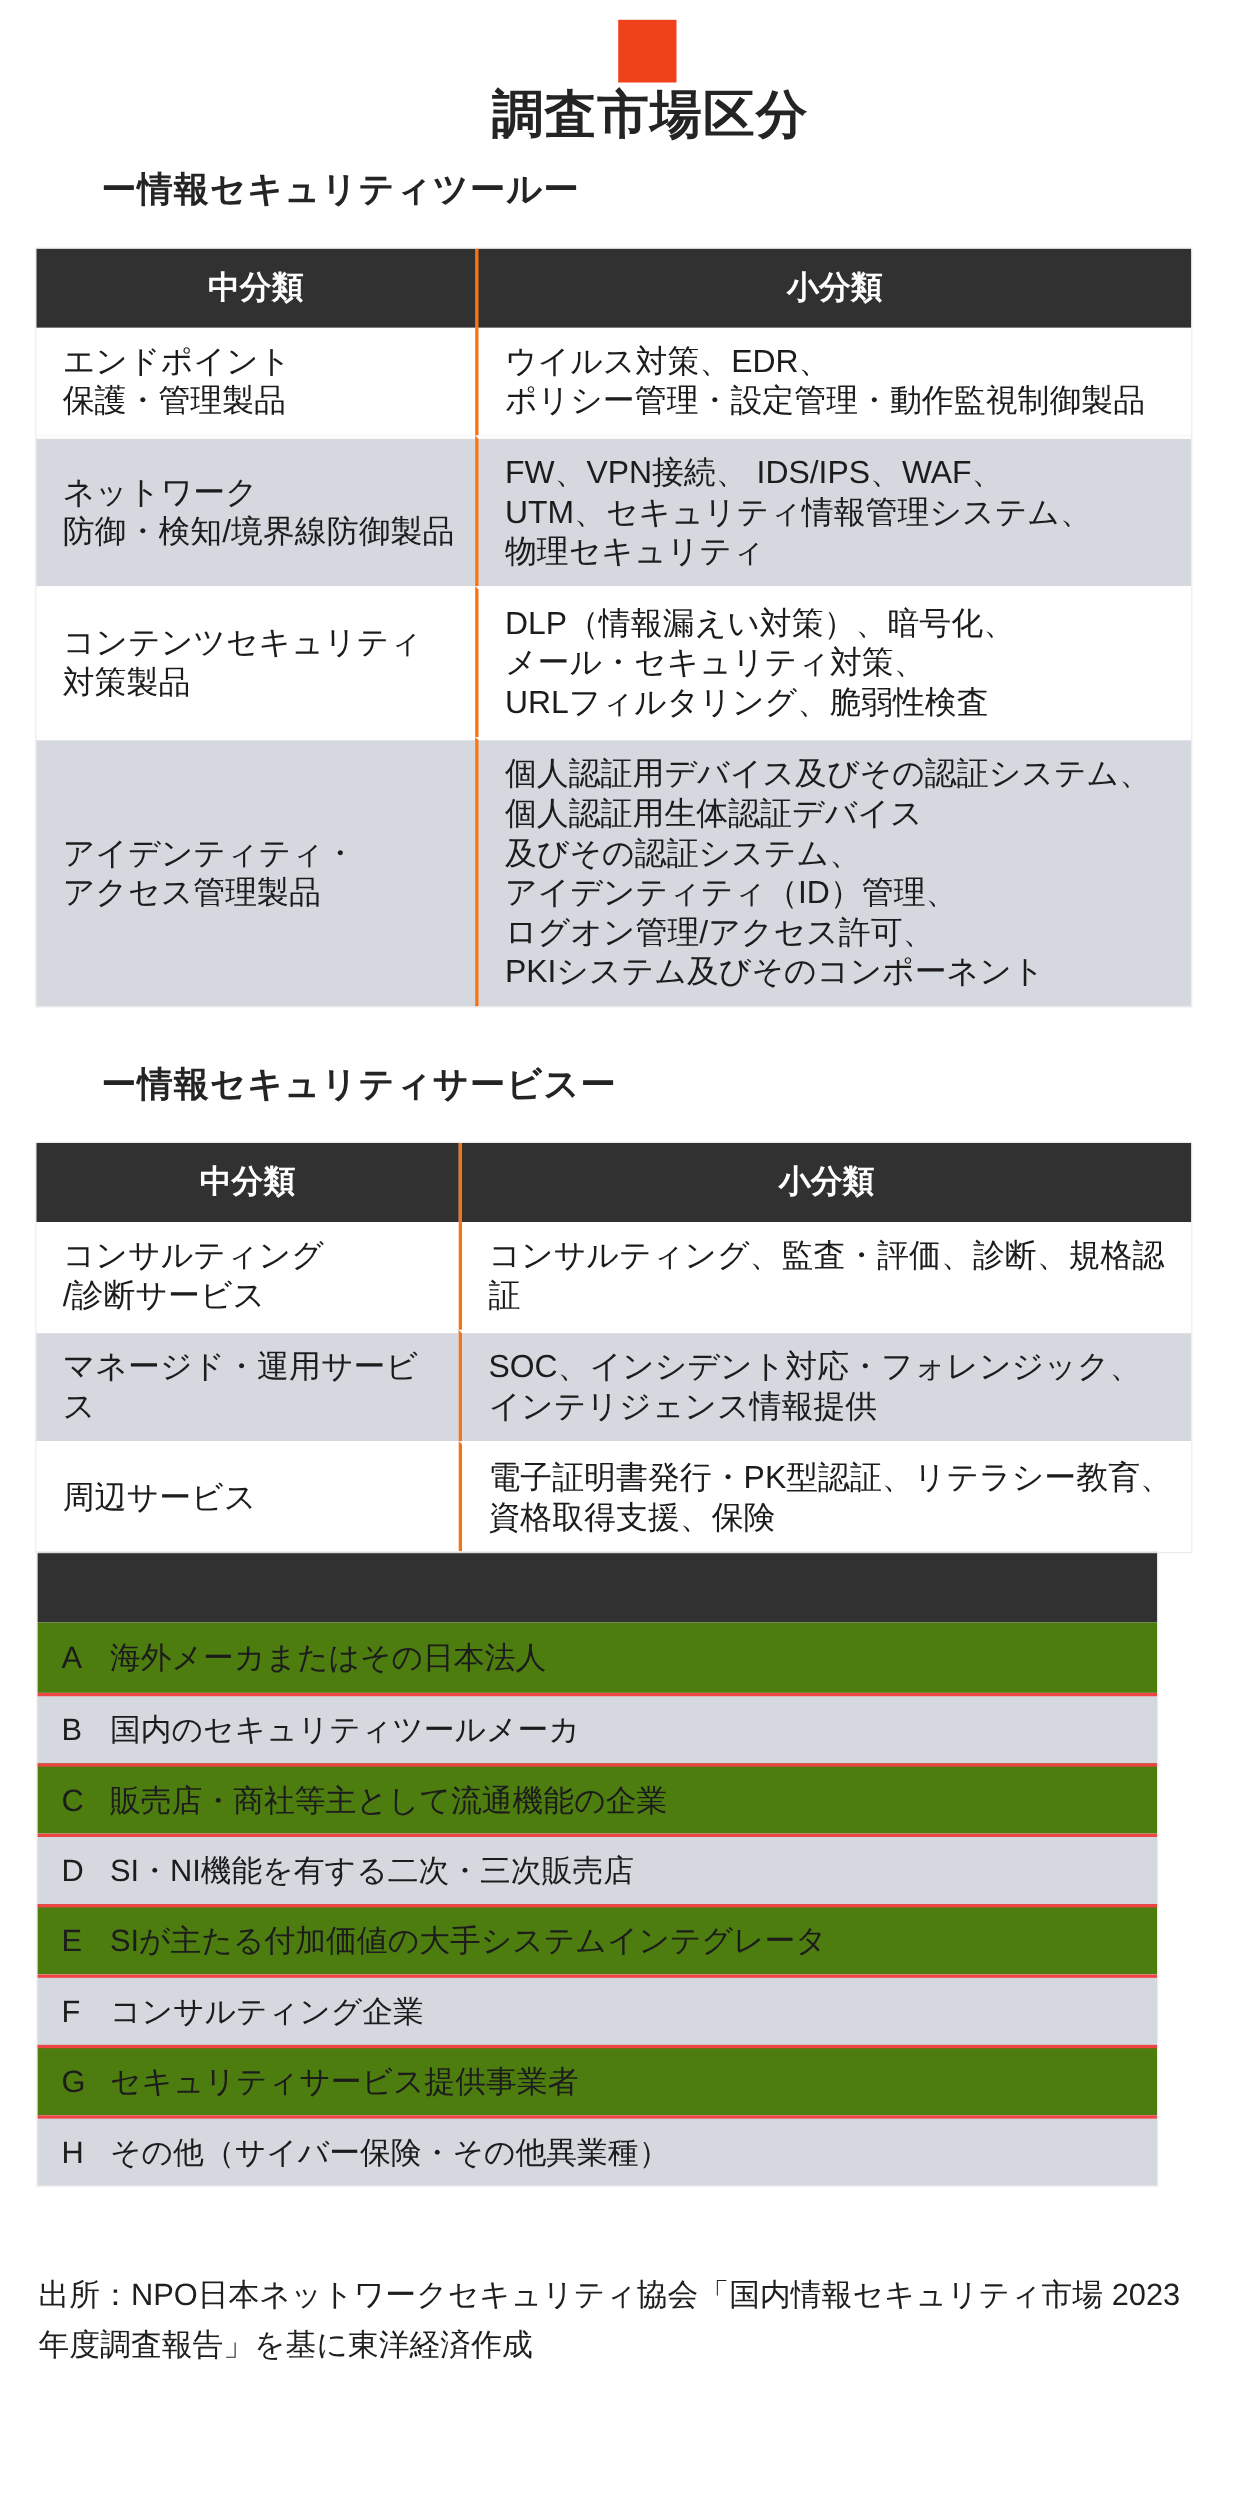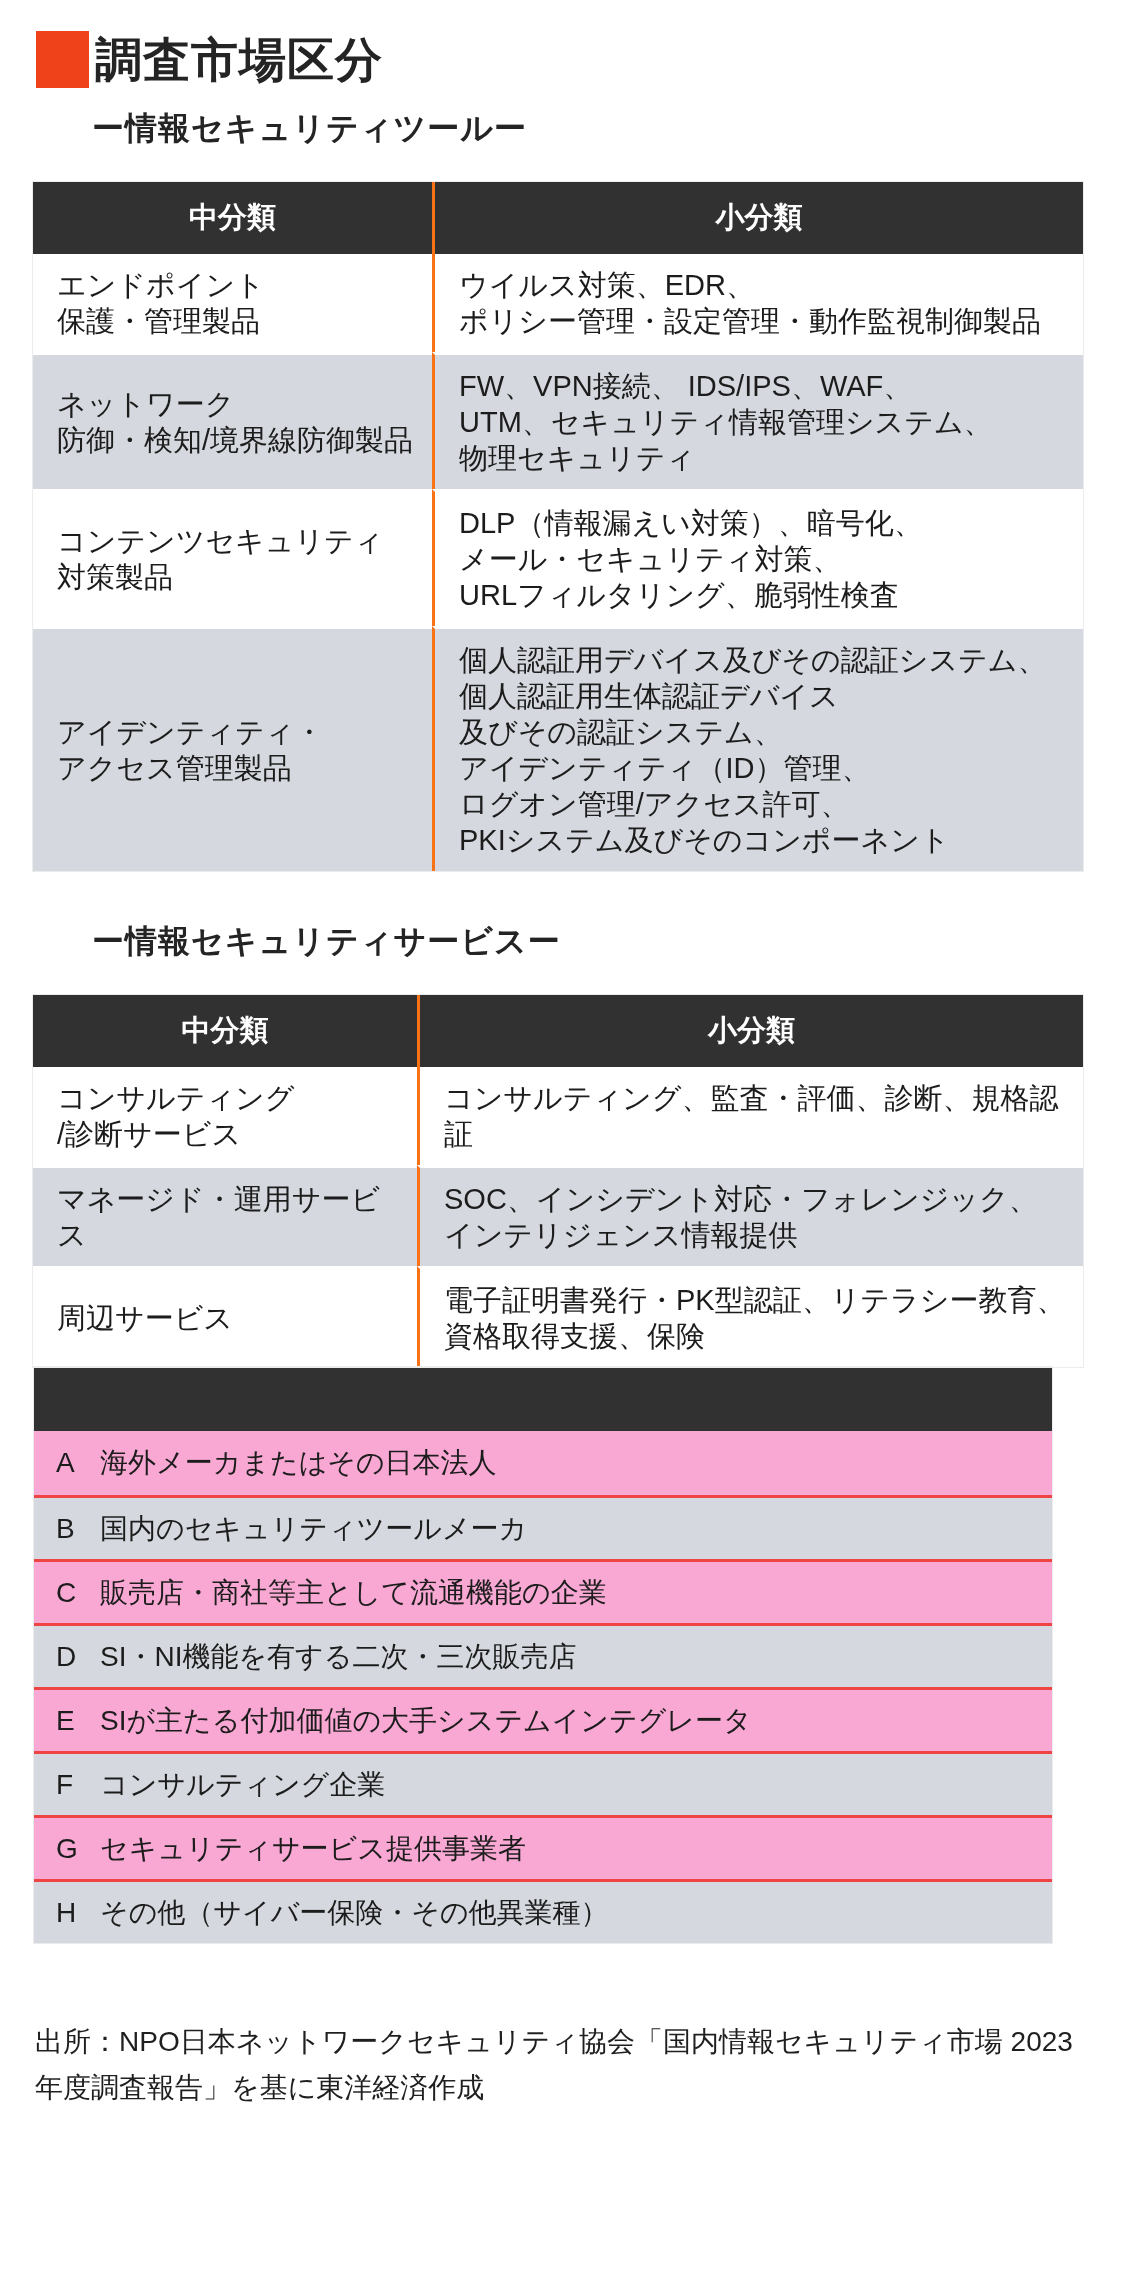--- a/index.html
+++ b/index.html
@@ -13,21 +13,22 @@
   body{
     width:1140px;
     min-height:2290px;
     background:#ffffff;
     color:var(--ink);
     font-family:"Liberation Sans","DejaVu Sans",sans-serif;
   }
   .title-row{
     display:flex;
     align-items:center;
-    padding:31px 0 0 36px;
+    padding:18px 0 0 36px;
+    flex-direction:column;
   }
   .accent-square{
     width:53px;height:57px;
     background:var(--accent);
     flex:0 0 auto;
   }
   h1{
     font-size:47px;
     font-weight:700;
     line-height:57px;
@@ -83,21 +84,21 @@
     margin-left:34px;
     width:1018px;
     outline:1px solid #ececec;
   }
   table.biz th{
     background:var(--header-bg);
     height:64px;
     padding:0;
   }
   table.biz td{
-    background:#f9a8d4;
+    background:#4d7c0f;
     height:64px;
     font-size:28px;
     font-weight:500;
     color:var(--ink);
     padding:0 10px 0 22px;
     vertical-align:middle;
   }
   table.biz tbody tr + tr td{border-top:3px solid #ef4444;}
   table.biz tbody tr:nth-child(even) td{background:var(--row-alt);}
   .biz-code{

